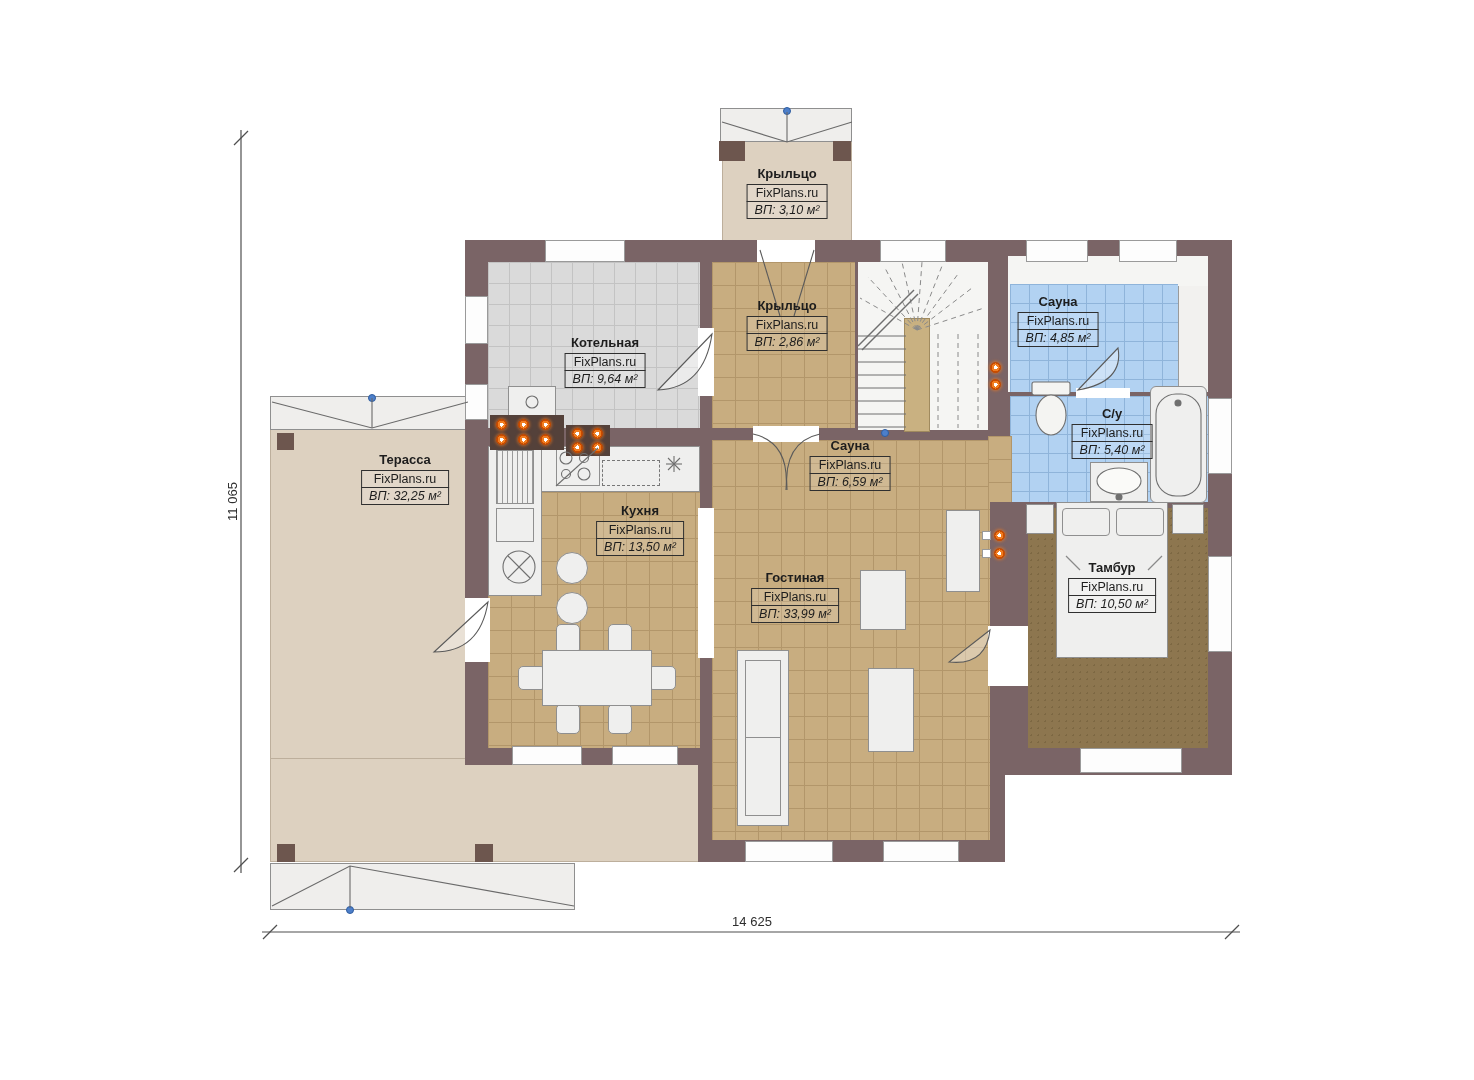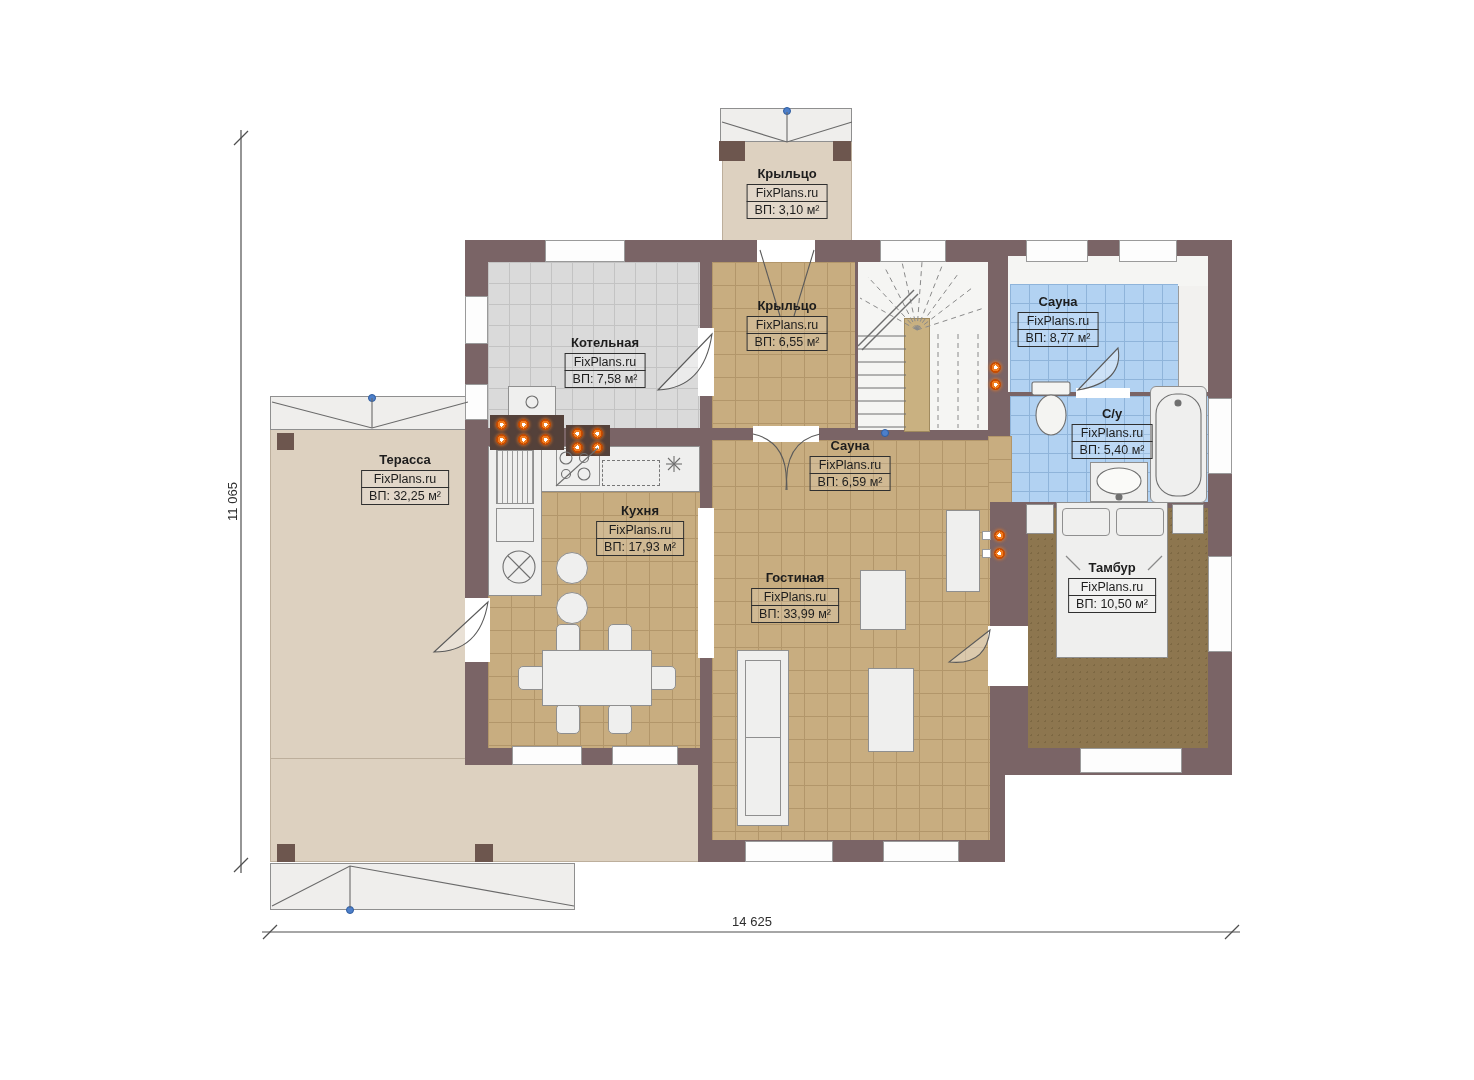--- a/index.html
+++ b/index.html
@@ -37,21 +37,21 @@
   .odot{width:11px;height:11px;border-radius:50%;
         background:radial-gradient(circle,#ffffff 0 2px,#f07c20 2px 4px,#c84c00 4px 5.5px,rgba(200,76,0,0) 5.5px);
         box-shadow:0 0 3px 1px rgba(240,120,32,.65);}
   .wsq{width:9px;height:9px;background:#fff;border:1px solid #999;box-sizing:border-box;}
   .node{width:8px;height:8px;border-radius:50%;background:#4d7fca;border:1px solid #2f5da0;box-sizing:border-box;}
   
   .room-label{position:absolute;transform:translateX(-50%);text-align:center;z-index:50;color:#1d1d1d;}
   .room-label .rname{font-weight:bold;font-size:13px;margin-bottom:3px;white-space:nowrap;}
   .room-label .rbox{display:block;border:1px solid #2f2f2f;padding:1px 7px;font-size:12.5px;
                     white-space:nowrap;background:rgba(255,255,255,0.15);}
-  .room-label .rbox + .rbox{margin-top:-1px;}
+  .room-label .rbox + .rbox{margin-top:-1px;font-style:italic;}
   .dim-label{position:absolute;font-size:13px;color:#2e2e2e;z-index:50;}
   svg.overlay{position:absolute;left:0;top:0;z-index:40;pointer-events:none;}
 </style>
 </head>
 <body>
 
 <div id="plan">
 
   <div class="abs slab" style="left:270px;top:428px;width:197px;height:434px;"></div>
   <div class="abs slab" style="left:270px;top:758px;width:430px;height:104px;"></div>
@@ -254,46 +254,46 @@
   </svg>
 
   <div class="room-label" style="left:787px;top:166px;">
     <div class="rname">Крыльцо</div>
     <span class="rbox">FixPlans.ru</span>
     <span class="rbox">ВП: 3,10 м²</span>
   </div>
   <div class="room-label" style="left:605px;top:335px;">
     <div class="rname">Котельная</div>
     <span class="rbox">FixPlans.ru</span>
-    <span class="rbox">ВП: 7,58 м²</span>
+    <span class="rbox">ВП: 9,64 м²</span>
   </div>
   <div class="room-label" style="left:787px;top:298px;">
     <div class="rname">Крыльцо</div>
     <span class="rbox">FixPlans.ru</span>
-    <span class="rbox">ВП: 6,55 м²</span>
+    <span class="rbox">ВП: 2,86 м²</span>
   </div>
   <div class="room-label" style="left:1058px;top:294px;">
     <div class="rname">Сауна</div>
     <span class="rbox">FixPlans.ru</span>
-    <span class="rbox">ВП: 8,77 м²</span>
+    <span class="rbox">ВП: 4,85 м²</span>
   </div>
   <div class="room-label" style="left:1112px;top:406px;">
     <div class="rname">С/у</div>
     <span class="rbox">FixPlans.ru</span>
     <span class="rbox">ВП: 5,40 м²</span>
   </div>
   <div class="room-label" style="left:405px;top:452px;">
     <div class="rname">Терасса</div>
     <span class="rbox">FixPlans.ru</span>
     <span class="rbox">ВП: 32,25 м²</span>
   </div>
   <div class="room-label" style="left:640px;top:503px;">
     <div class="rname">Кухня</div>
     <span class="rbox">FixPlans.ru</span>
-    <span class="rbox">ВП: 17,93 м²</span>
+    <span class="rbox">ВП: 13,50 м²</span>
   </div>
   <div class="room-label" style="left:850px;top:438px;">
     <div class="rname">Сауна</div>
     <span class="rbox">FixPlans.ru</span>
     <span class="rbox">ВП: 6,59 м²</span>
   </div>
   <div class="room-label" style="left:795px;top:570px;">
     <div class="rname">Гостиная</div>
     <span class="rbox">FixPlans.ru</span>
     <span class="rbox">ВП: 33,99 м²</span>

